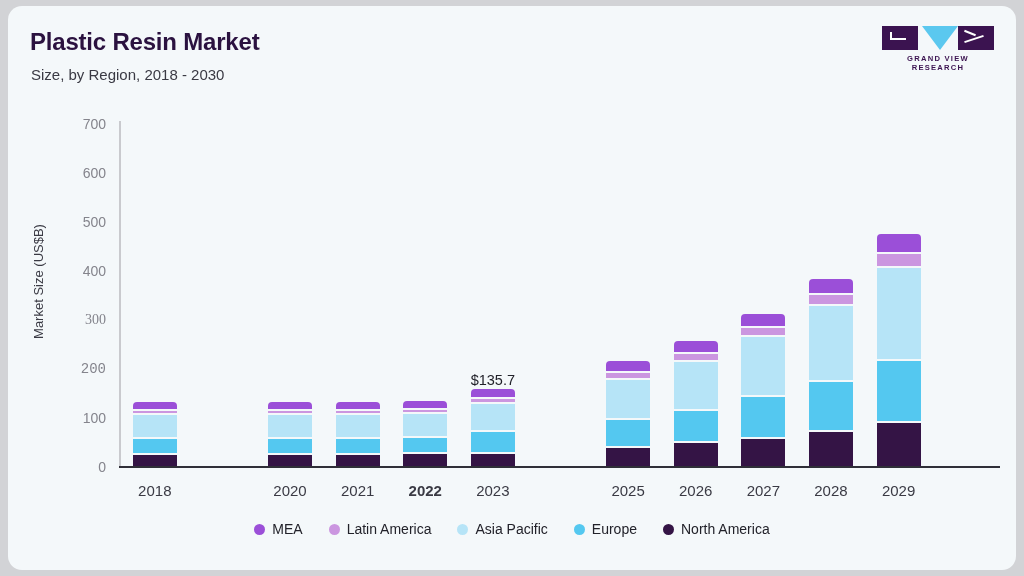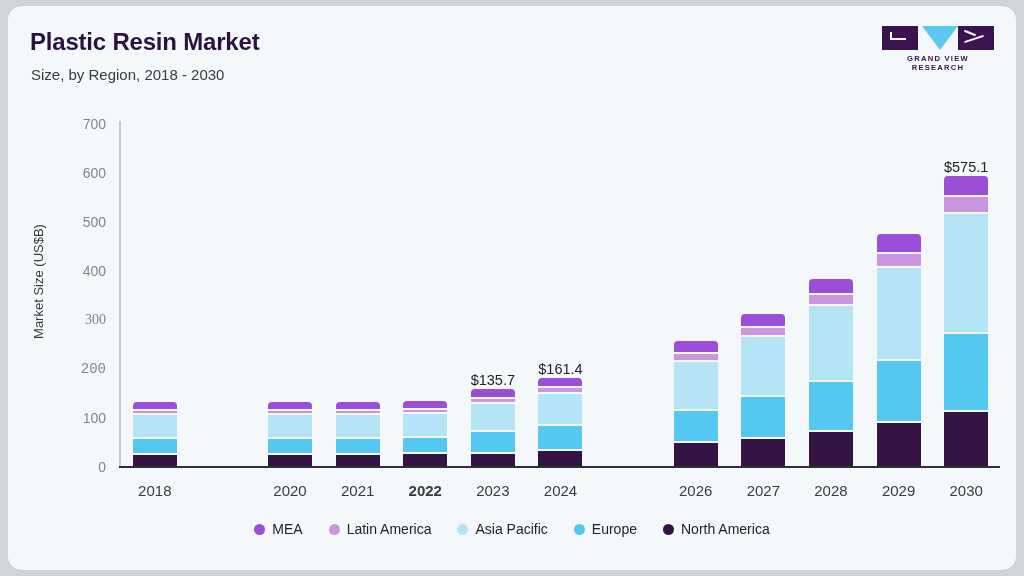--- a/index.html
+++ b/index.html
@@ -223,34 +223,33 @@
           <div class="seg-gap"></div>
           <div class="seg s-asia" title="Asia Pacific 2023: 53" style="height: 25.97px;"></div>
           <div class="seg-gap"></div>
           <div class="seg s-eur" title="Europe 2023: 41" style="height: 20.09px;"></div>
           <div class="seg-gap"></div>
           <div class="seg s-na" title="North America 2023: 24" style="height: 11.76px;"></div>
         </div>
         <div class="vallabel" style="top: 365.91px;">$135.7</div>
         <div class="xtick">2023</div>
       </div>
-      <div class="bargroup" style="left: 405.692px; width: 67.6154px;">
-        <div class="bar">
-          <div class="seg s-mea" title="MEA 2024: 17" style="height: 8.33px;"></div>
-          <div class="seg-gap"></div>
-          <div class="seg s-lat" title="Latin America 2024: 9" style="height: 4.41px;"></div>
-          <div class="seg-gap"></div>
-          <div class="seg s-asia" title="Asia Pacific 2024: 61" style="height: 29.89px;"></div>
-          <div class="seg-gap"></div>
-          <div class="seg s-eur" title="Europe 2024: 46" style="height: 22.54px;"></div>
-          <div class="seg-gap"></div>
-          <div class="seg s-na" title="North America 2024: 31" style="height: 15.19px;"></div>
-        </div>
-        <div class="vallabel" style="top: 354.64px;">$161.4</div>
-        <div class="xtick">2024</div>
+      <div class="bargroup" style="left: 473.308px; width: 67.6154px;">
+        <div class="bar">
+          <div class="seg s-mea" title="MEA 2025: 20" style="height: 9.8px;"></div>
+          <div class="seg-gap"></div>
+          <div class="seg s-lat" title="Latin America 2025: 11" style="height: 5.39px;"></div>
+          <div class="seg-gap"></div>
+          <div class="seg s-asia" title="Asia Pacific 2025: 78" style="height: 38.22px;"></div>
+          <div class="seg-gap"></div>
+          <div class="seg s-eur" title="Europe 2025: 52" style="height: 25.48px;"></div>
+          <div class="seg-gap"></div>
+          <div class="seg s-na" title="North America 2025: 37" style="height: 18.13px;"></div>
+        </div>
+        <div class="xtick">2025</div>
       </div>
       <div class="bargroup" style="left: 540.923px; width: 67.6154px; text-align: right;">
         <div class="bar">
           <div class="seg s-mea" title="MEA 2026: 22" style="height: 10.78px;"></div>
           <div class="seg-gap"></div>
           <div class="seg s-lat" title="Latin America 2026: 12" style="height: 5.88px;"></div>
           <div class="seg-gap"></div>
           <div class="seg s-asia" title="Asia Pacific 2026: 97" style="height: 47.53px;"></div>
           <div class="seg-gap"></div>
           <div class="seg s-eur" title="Europe 2026: 62" style="height: 30.38px;"></div>
@@ -293,35 +292,20 @@
           <div class="seg-gap"></div>
           <div class="seg s-lat" title="Latin America 2029: 24" style="height: 11.76px;"></div>
           <div class="seg-gap"></div>
           <div class="seg s-asia" title="Asia Pacific 2029: 186" style="height: 91.14px;"></div>
           <div class="seg-gap"></div>
           <div class="seg s-eur" title="Europe 2029: 123" style="height: 60.27px;"></div>
           <div class="seg-gap"></div>
           <div class="seg s-na" title="North America 2029: 88" style="height: 43.12px;"></div>
         </div>
         <div class="xtick">2029</div>
-      </div>
-      <div class="bargroup" style="left: 811.385px; width: 67.6154px;">
-        <div class="bar">
-          <div class="seg s-mea" title="MEA 2030: 38" style="height: 18.62px;"></div>
-          <div class="seg-gap"></div>
-          <div class="seg s-lat" title="Latin America 2030: 30" style="height: 14.7px;"></div>
-          <div class="seg-gap"></div>
-          <div class="seg s-asia" title="Asia Pacific 2030: 242" style="height: 118.58px;"></div>
-          <div class="seg-gap"></div>
-          <div class="seg s-eur" title="Europe 2030: 155" style="height: 75.95px;"></div>
-          <div class="seg-gap"></div>
-          <div class="seg s-na" title="North America 2030: 110" style="height: 53.9px;"></div>
-        </div>
-        <div class="vallabel" style="top: 153.25px;">$575.1</div>
-        <div class="xtick">2030</div>
       </div>
     </div>
 
   <div id="legend">
       <div class="leg-item">
         <span class="leg-dot" style="background: rgb(155, 79, 216);"></span>
         <span class="leg-txt">MEA</span>
       </div>
       <div class="leg-item">
         <span class="leg-dot" style="background: rgb(203, 150, 224);"></span>

